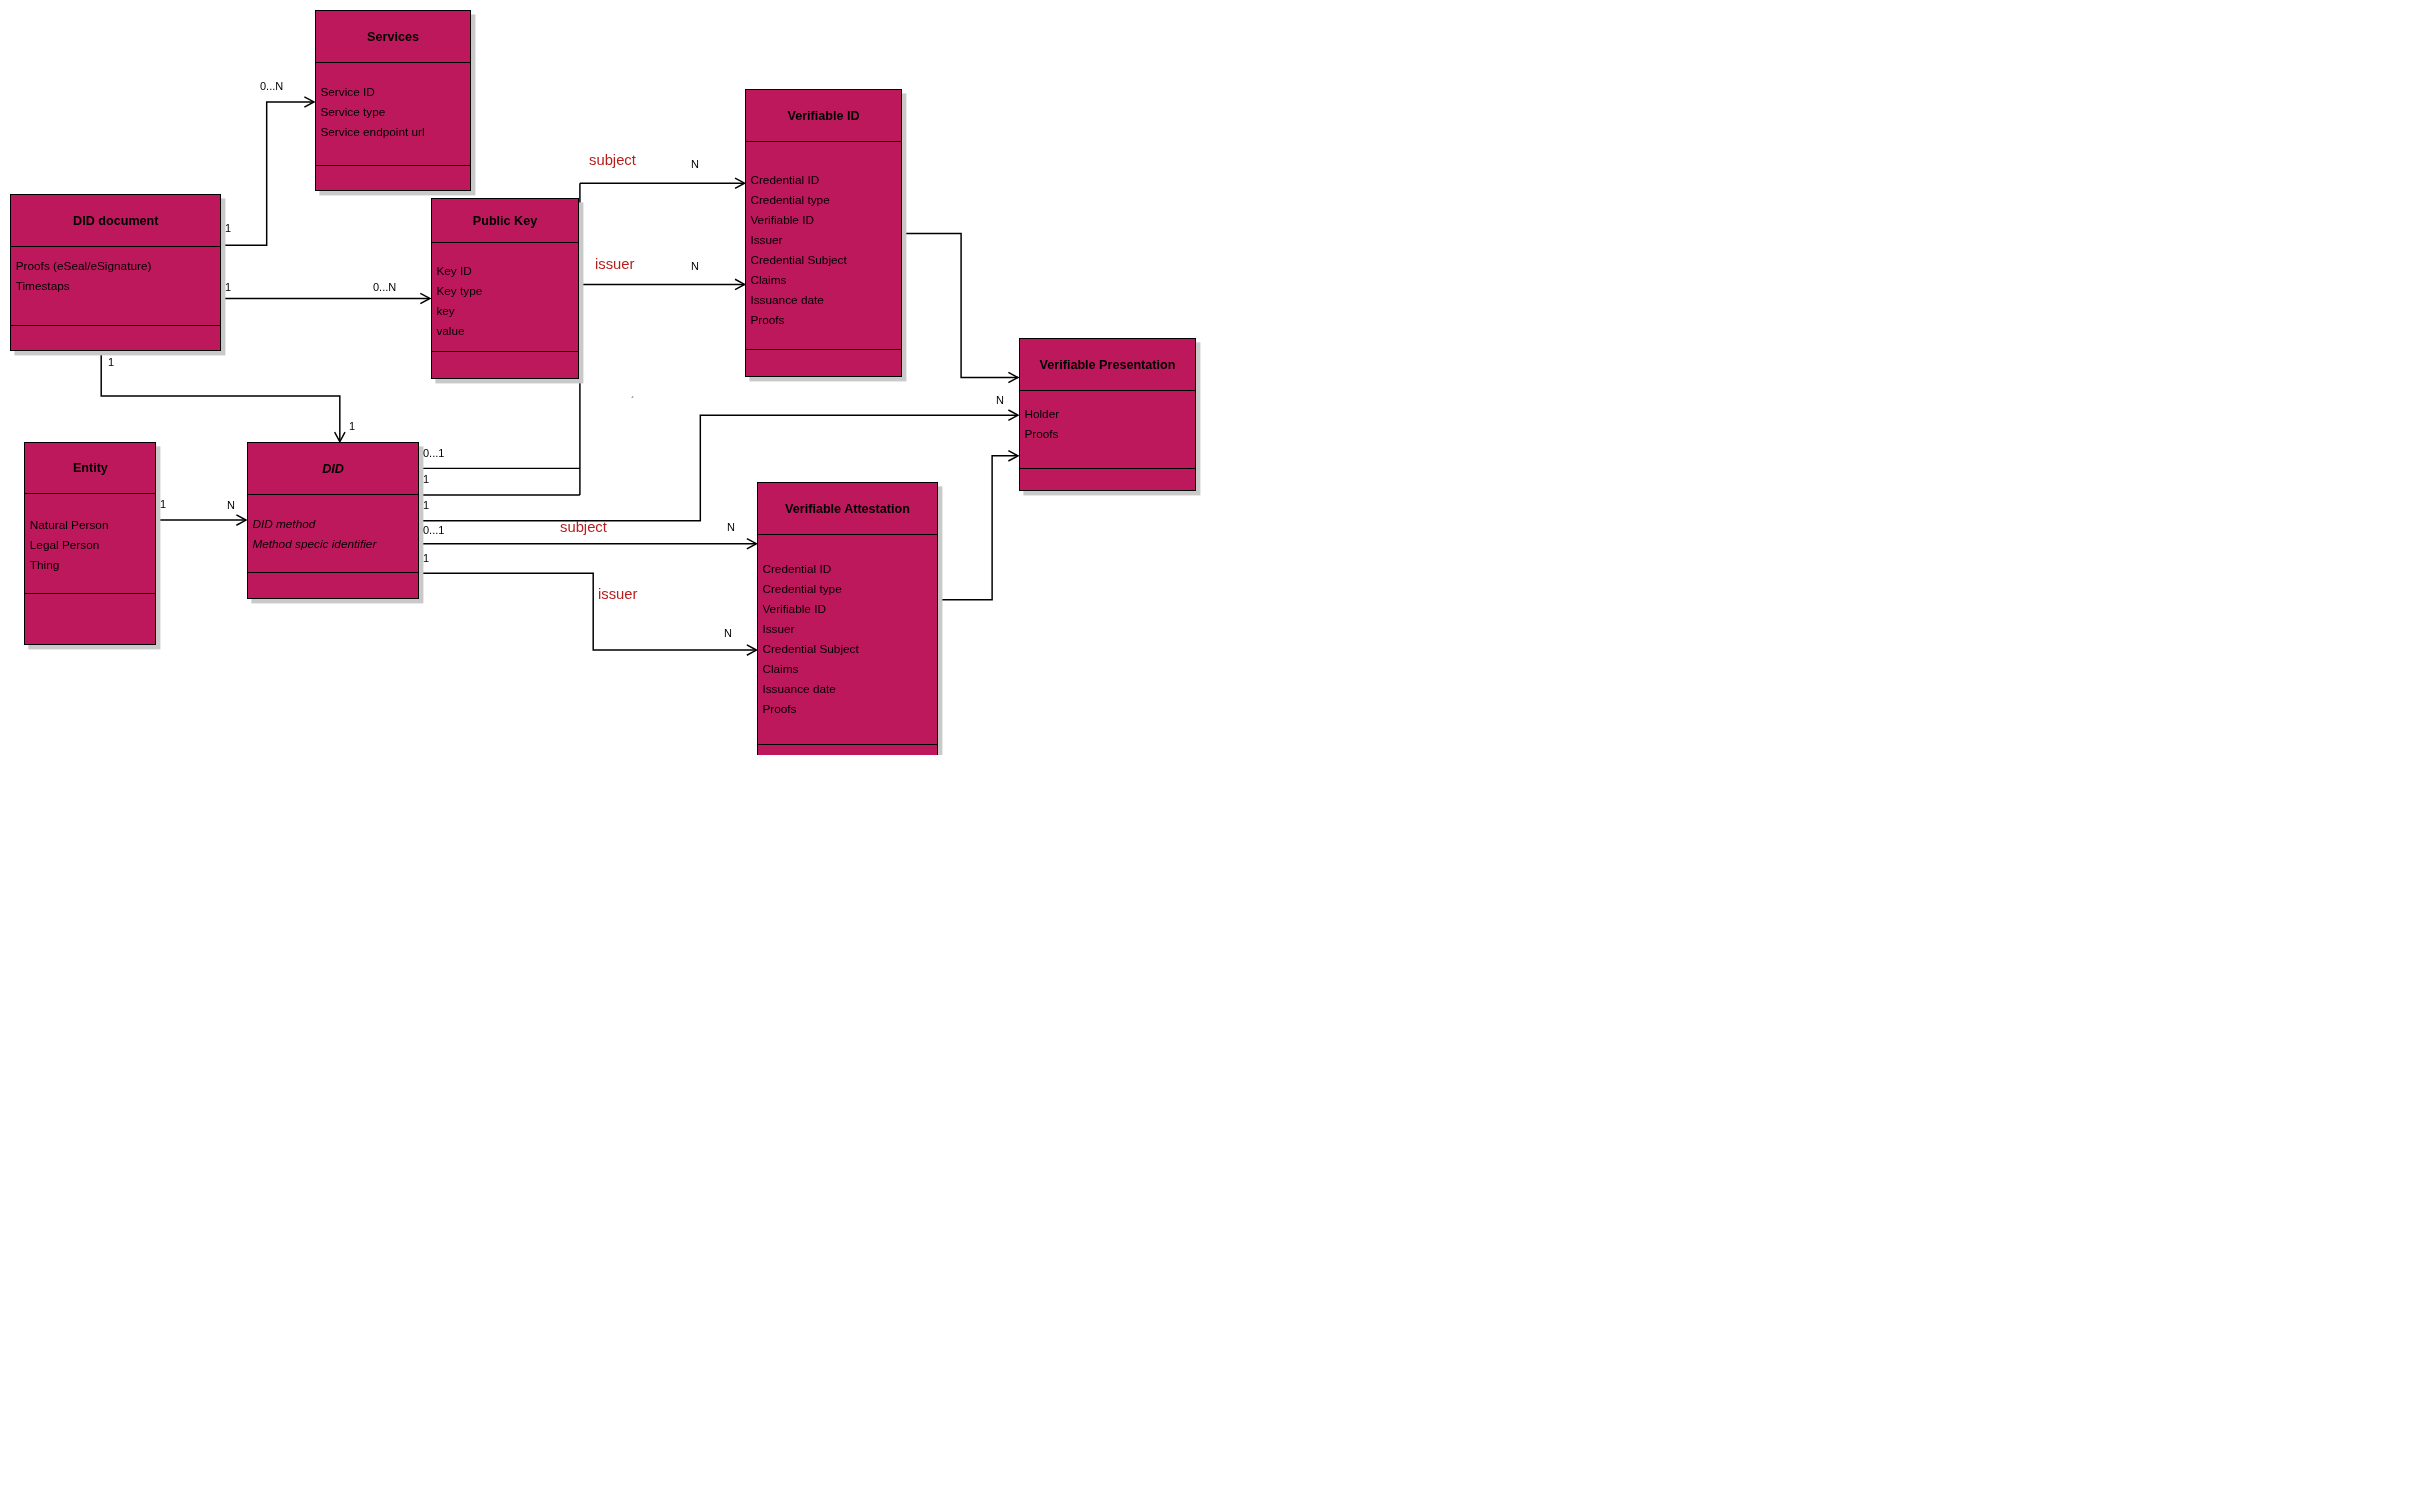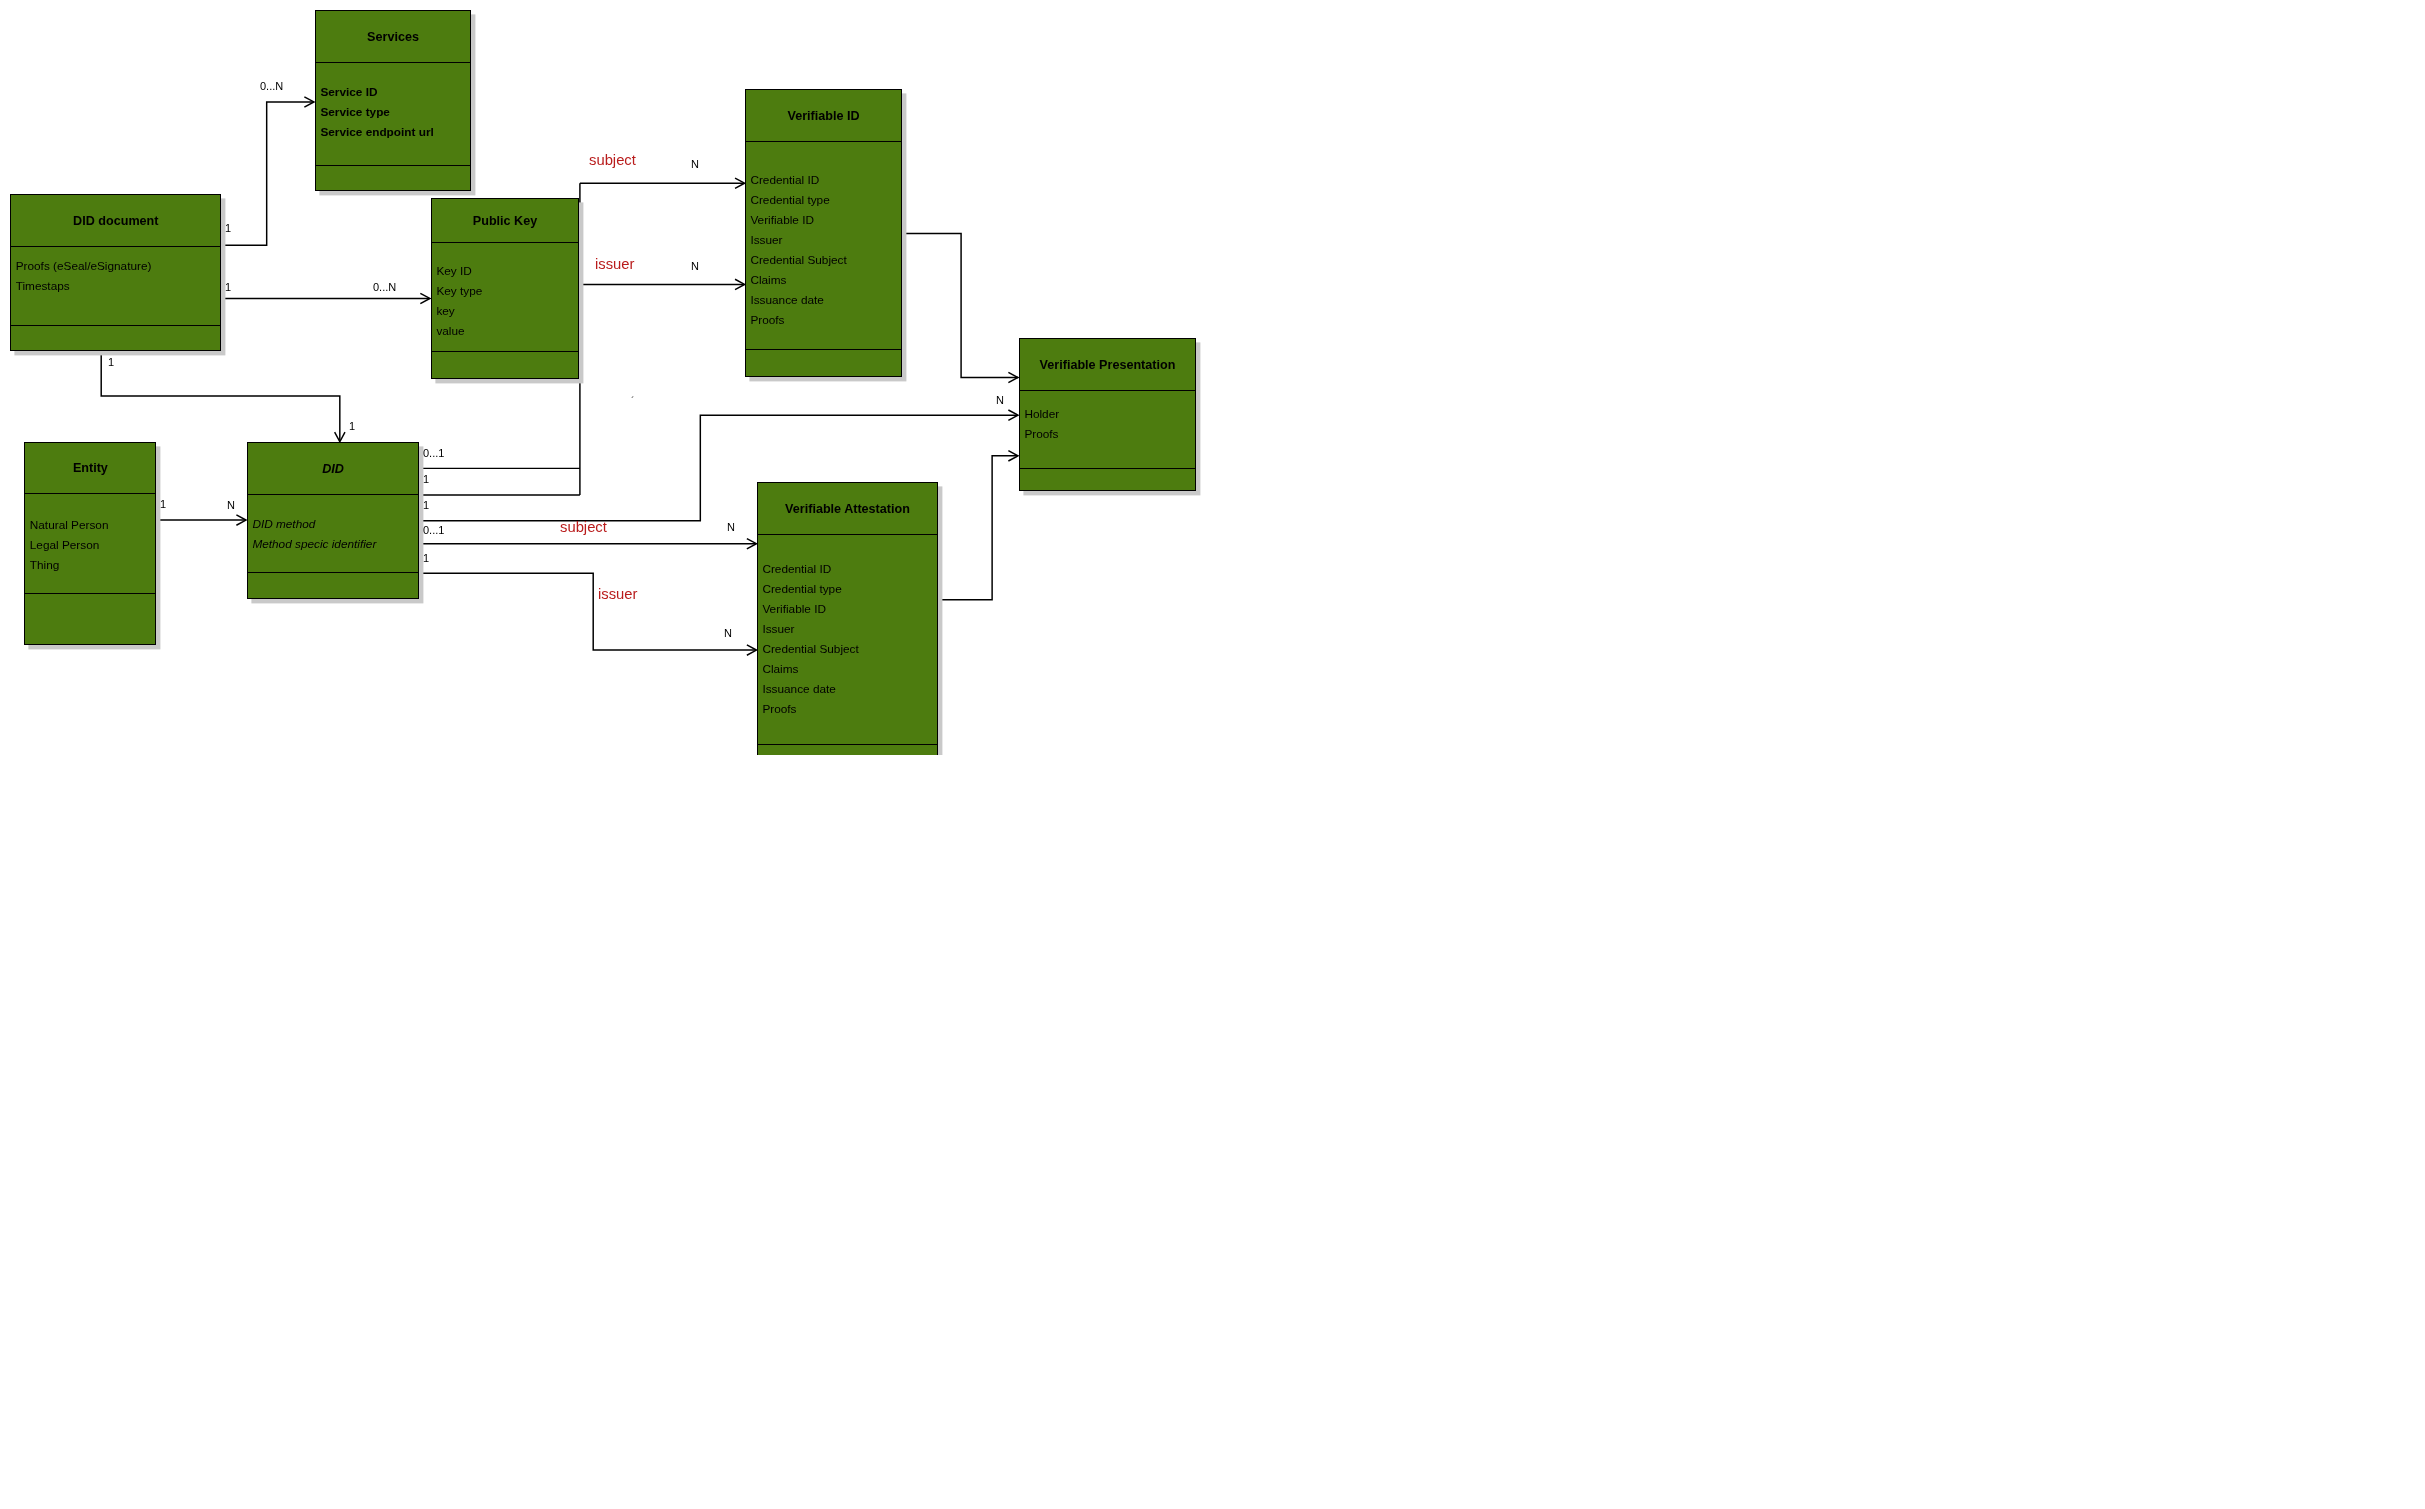--- a/index.html
+++ b/index.html
@@ -8,21 +8,21 @@
     width:1213px;height:755px;
     background:#ffffff;
     font-family:"Liberation Sans", sans-serif;
     overflow:hidden;
   }
   svg.connectors{position:absolute;left:0;top:0;}
   svg.connectors path{fill:none;stroke:#000;stroke-width:2px;}
   .uml{
     position:absolute;
     box-sizing:border-box;
-    background:#4d7c0f;
+    background:#be185d;
     border:1.5px solid #000;
     box-shadow:4.4px 4.4px 0 #c9c9c9;
   }
   .uml .title{
     box-sizing:border-box;
     display:flex;align-items:center;justify-content:center;
     border-bottom:1.5px solid #000;
     font-weight:bold;font-size:12.6px;color:#000;
     white-space:nowrap;
   }
@@ -82,21 +82,21 @@
 
     <path d="M1221 316 H1301 V511 H1377"></path>
     <path d="M1365 504 L1378 511 L1365 518"></path>
 
     <path d="M1270 812 H1343 V617 H1377"></path>
     <path d="M1365 610 L1378 617 L1365 624"></path>
   </svg>
 
   <div class="uml" style="left:315px;top:10.3px;width:156px;height:181px;">
     <div class="title" style="height:52px;">Services</div>
-    <div class="fields" style="height:103px;padding-top:18.5px;font-weight:bold;">
+    <div class="fields" style="height:103px;padding-top:18.5px;">
       <div class="field">Service ID</div>
       <div class="field">Service type</div>
       <div class="field">Service endpoint url</div>
     </div>
     <div class="bottom"></div>
   </div>
 
   <div class="uml" style="left:10.3px;top:194px;width:211px;height:157px;">
     <div class="title" style="height:52px;">DID document</div>
     <div class="fields" style="height:79px;padding-top:8.9px;">

